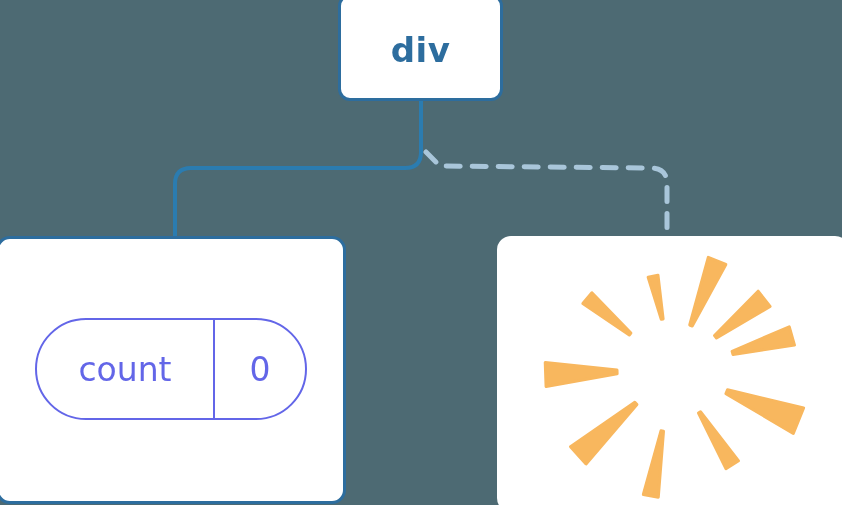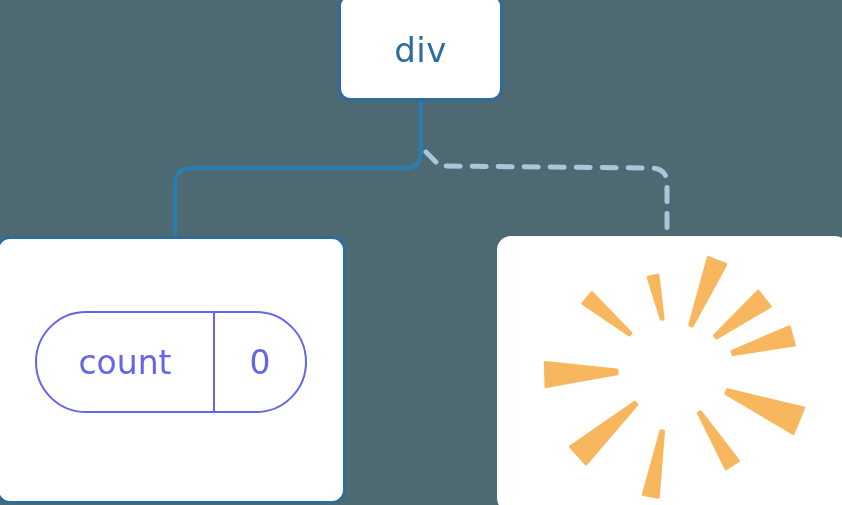--- a/index.html
+++ b/index.html
@@ -45,21 +45,21 @@
     height: 107px;
     border: 3px solid #2d6d9e;
     border-radius: 12px;
     display: flex;
     align-items: center;
     justify-content: center;
   }
   #node-div .node-title {
     color: #2d6d9e;
     font-size: 34px;
-    font-weight: 400;
+    font-weight: 700;
     letter-spacing: 0.5px;
     line-height: 1;
     position: relative;
     top: 2px;
   }
 
   #node-counter {
     left: -4px;
     top: 236px;
     width: 350px;
@@ -75,21 +75,21 @@
     color: #2d6d9e;
     font-size: 34px;
     font-weight: 400;
     letter-spacing: 0.3px;
     line-height: 1;
   }
 
   
   .prop-capsule {
     position: relative;
-    margin-top: 24px;
+    margin-top: 31px;
     height: 102px;
     width: 272px;
     border: 2px solid #6366e8;
     border-radius: 51px;
     box-sizing: border-box;
     display: flex;
     align-items: stretch;
     background: #ffffff;
     justify-content: space-between;
   }

